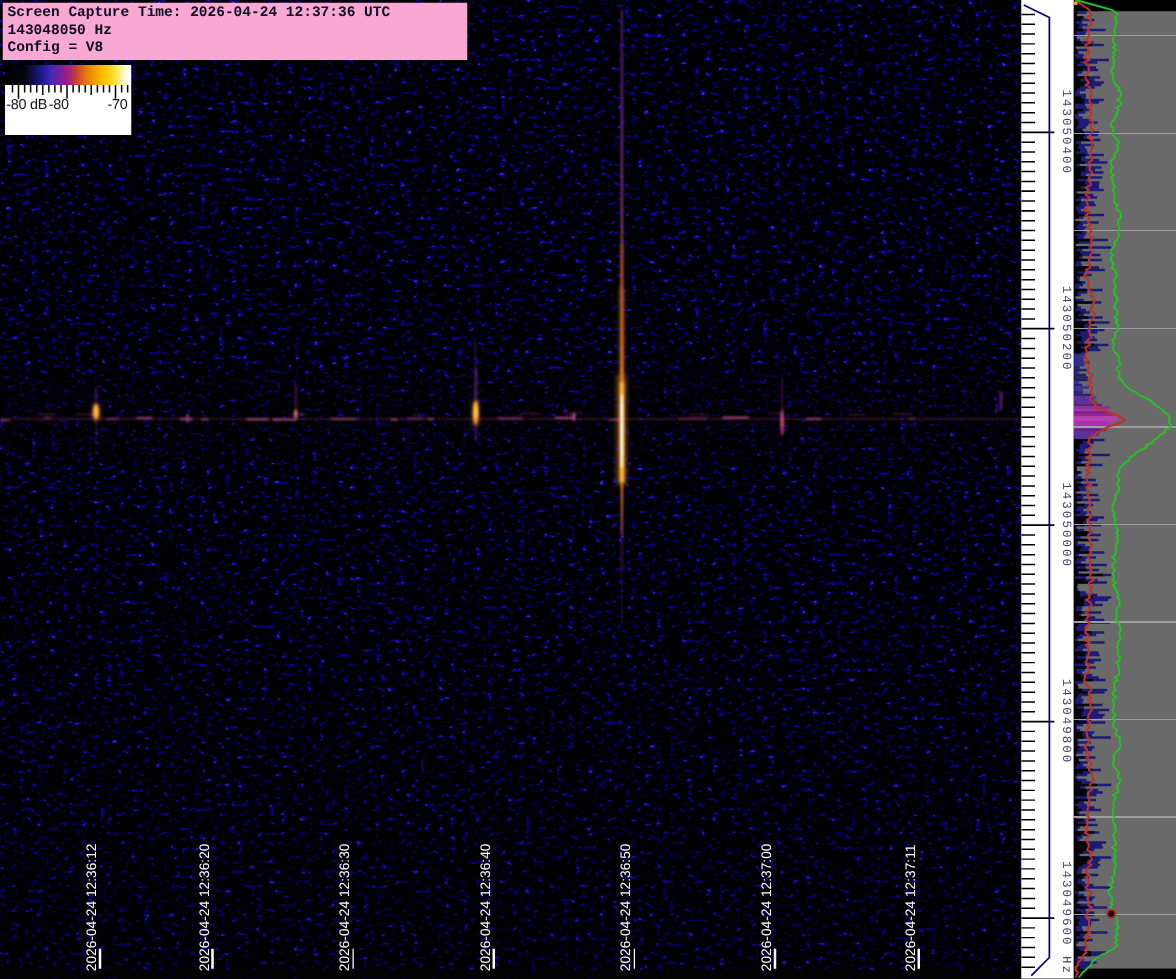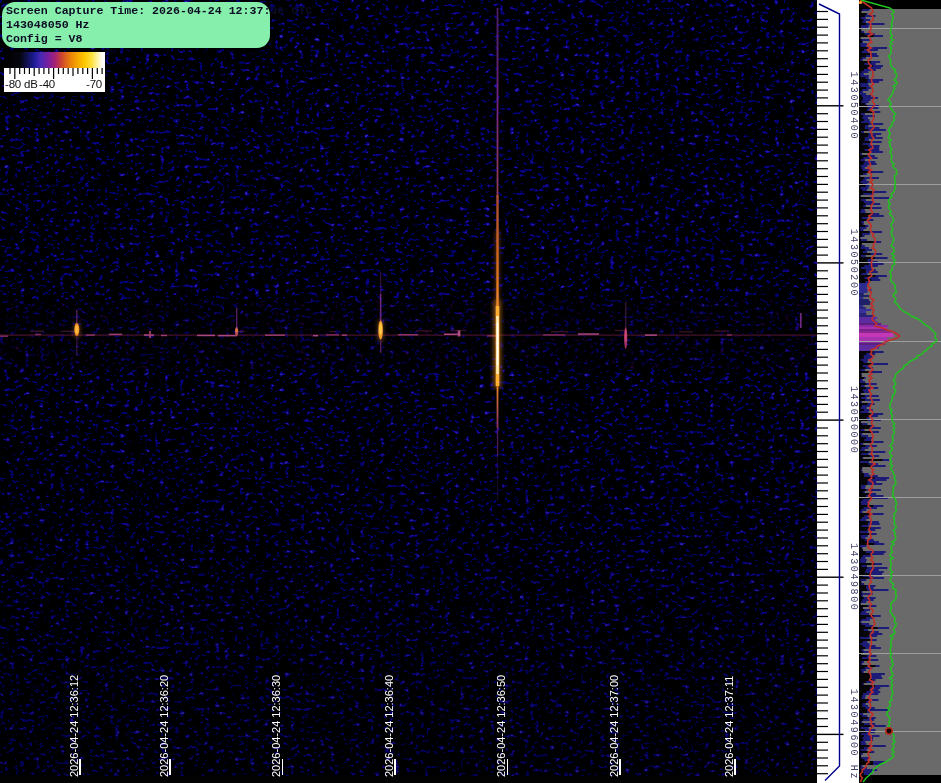--- a/index.html
+++ b/index.html
@@ -1,24 +1,24 @@
 <!DOCTYPE html>
 <html><head><meta charset="utf-8"><style>
 * { margin:0; padding:0; box-sizing:border-box; }
 body { width:941px; height:783px; background:#000; position:relative; overflow:hidden;
        font-family:"Liberation Sans",sans-serif; }
 #main { position:absolute; left:0; top:0; }
-#infobox { position:absolute; left:2px; top:2px; width:268px; height:46px; background:#86efac;
+#infobox { position:absolute; left:2px; top:2px; width:372px; height:46px; background:#f9a8d4;
   font-family:"Liberation Mono",monospace; font-size:11.6px; font-weight:bold; color:#0c0c24;
-  line-height:14px; padding:2px 0 0 4px; white-space:pre;border-radius:13px; }
+  line-height:14px; padding:2px 0 0 4px; white-space:pre; }
 #cbar { position:absolute; left:4px; top:52px; width:101px; height:40px; }
 #cgrad { position:absolute; left:0; top:0; width:101px; height:16px;
   background:linear-gradient(to right,#000 0%,#050510 16%,#1c1c96 30%,#4428b4 36%,#7a1e9e 44%,
    #a82470 51%,#cc4430 57%,#e87c0c 65%,#f6a800 73%,#ffc800 80%,#ffe140 87%,#fff8c0 94%,#fff 98%); }
-#cticks { position:absolute; left:0; top:16px; width:101px; height:24px; background:#fff; }
+#cticks { position:absolute; left:0; top:16px; width:101px; height:40px; background:#fff; }
 #cticks span { position:absolute; top:10px; font-size:11.5px; color:#111; letter-spacing:-0.2px; }
 #fscale { position:absolute; left:817px; top:0; width:42px; height:783px; background:#fff; }
 .flab { font-family:"Liberation Mono",monospace; font-size:10px; letter-spacing:1.6px; fill:#44446a; }
 #panel { position:absolute; left:859px; top:0; }
 .tlab { position:absolute; bottom:6px; width:12px; height:101px; color:#fff; font-size:11px;
   white-space:nowrap; writing-mode:vertical-rl; transform:rotate(180deg); }
 .ttick { position:absolute; bottom:8px; width:1.6px; height:16px; background:#fff; }
 </style></head><body>
 
 <svg id="main" width="817" height="783" viewBox="0 0 817 783">
@@ -153,21 +153,21 @@
         <line x1="69.0" y1="0" x2="69.0" y2="8" stroke="#000" stroke-width="1.2"></line>
         <line x1="73.9" y1="0" x2="73.9" y2="6" stroke="#000" stroke-width="1.2"></line>
         <line x1="78.8" y1="0" x2="78.8" y2="6" stroke="#000" stroke-width="1.2"></line>
         <line x1="83.6" y1="0" x2="83.6" y2="6" stroke="#000" stroke-width="1.2"></line>
         <line x1="88.4" y1="0" x2="88.4" y2="11" stroke="#000" stroke-width="1.2"></line>
         <line x1="93.3" y1="0" x2="93.3" y2="6" stroke="#000" stroke-width="1.2"></line>
         <line x1="98.1" y1="0" x2="98.1" y2="6" stroke="#000" stroke-width="1.2"></line>
         <line x1="103.0" y1="0" x2="103.0" y2="6" stroke="#000" stroke-width="1.2"></line>
       </svg>
     <span style="left:1px">-80 dB</span>
-      <span style="left:35px">-40</span>
+      <span style="left:35px">-80</span>
       <span style="left:82px">-70</span>
   </div>
 </div>
 
 <div class="tlab" style="left:67.5px">2026-04-24 12:36:12</div>
 <div class="ttick" style="left:79.0px"></div>
 <div class="tlab" style="left:157.5px">2026-04-24 12:36:20</div>
 <div class="ttick" style="left:169.0px"></div>
 <div class="tlab" style="left:270.0px">2026-04-24 12:36:30</div>
 <div class="ttick" style="left:281.5px"></div>

